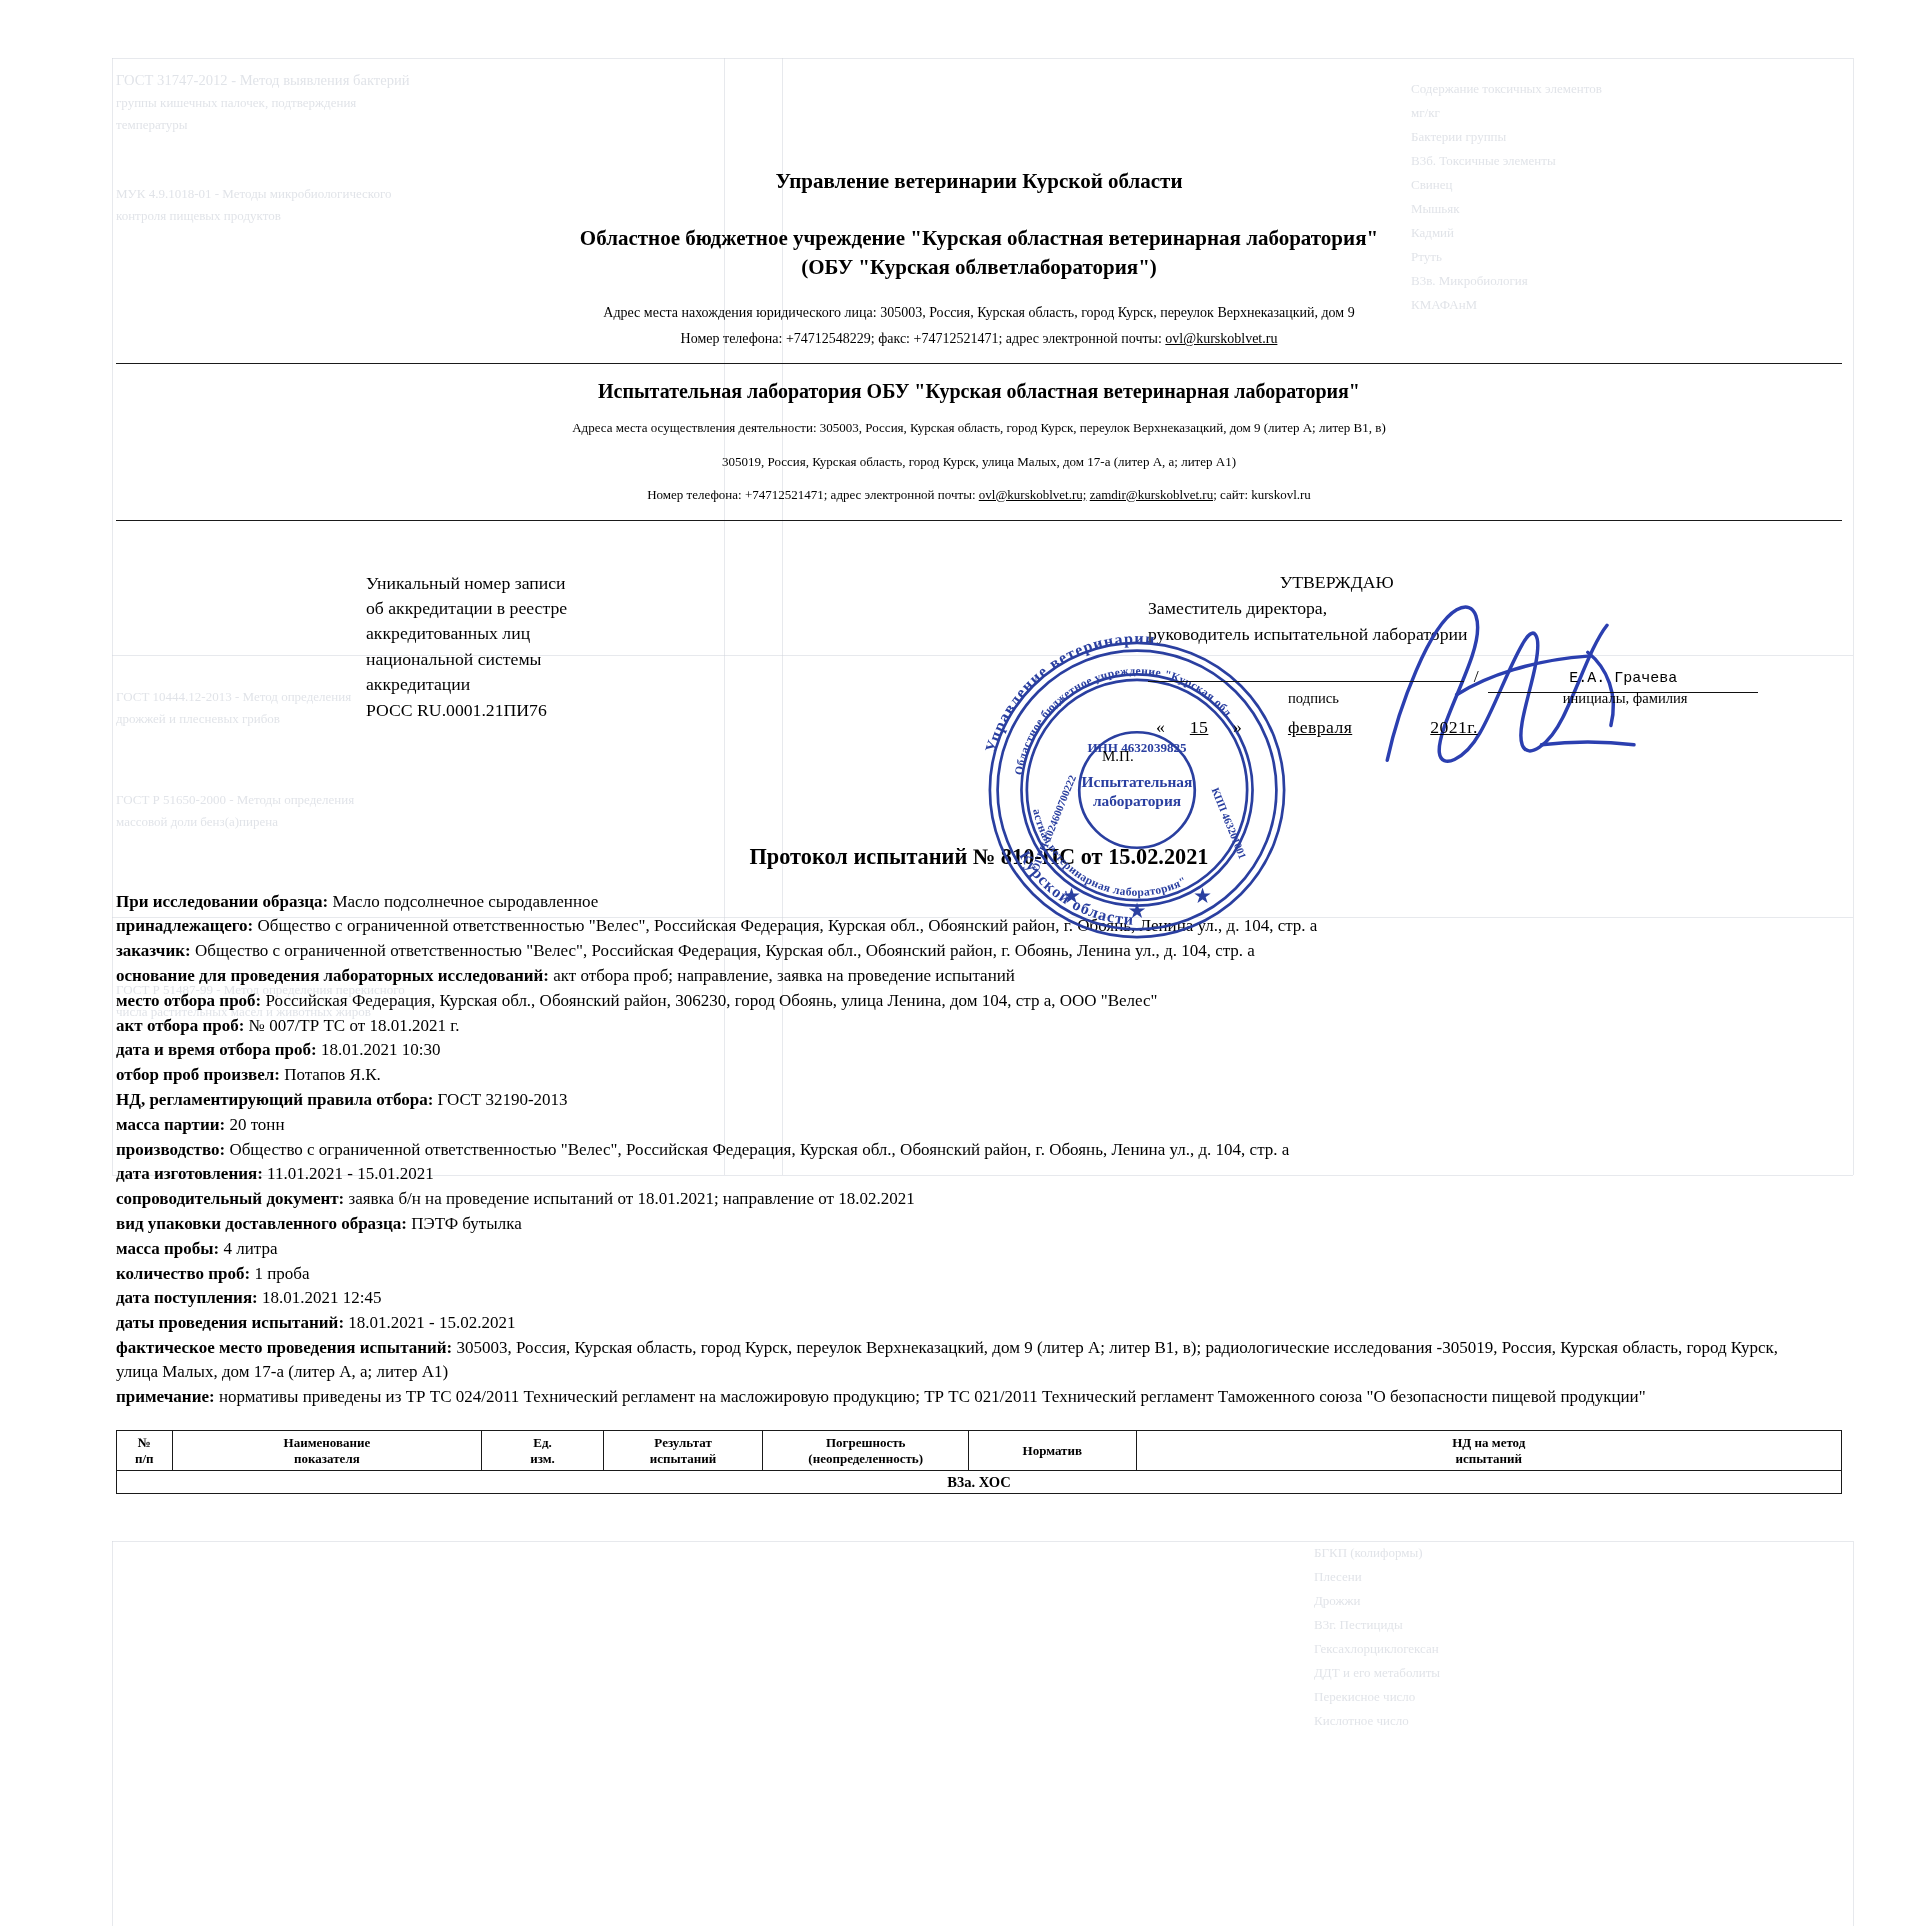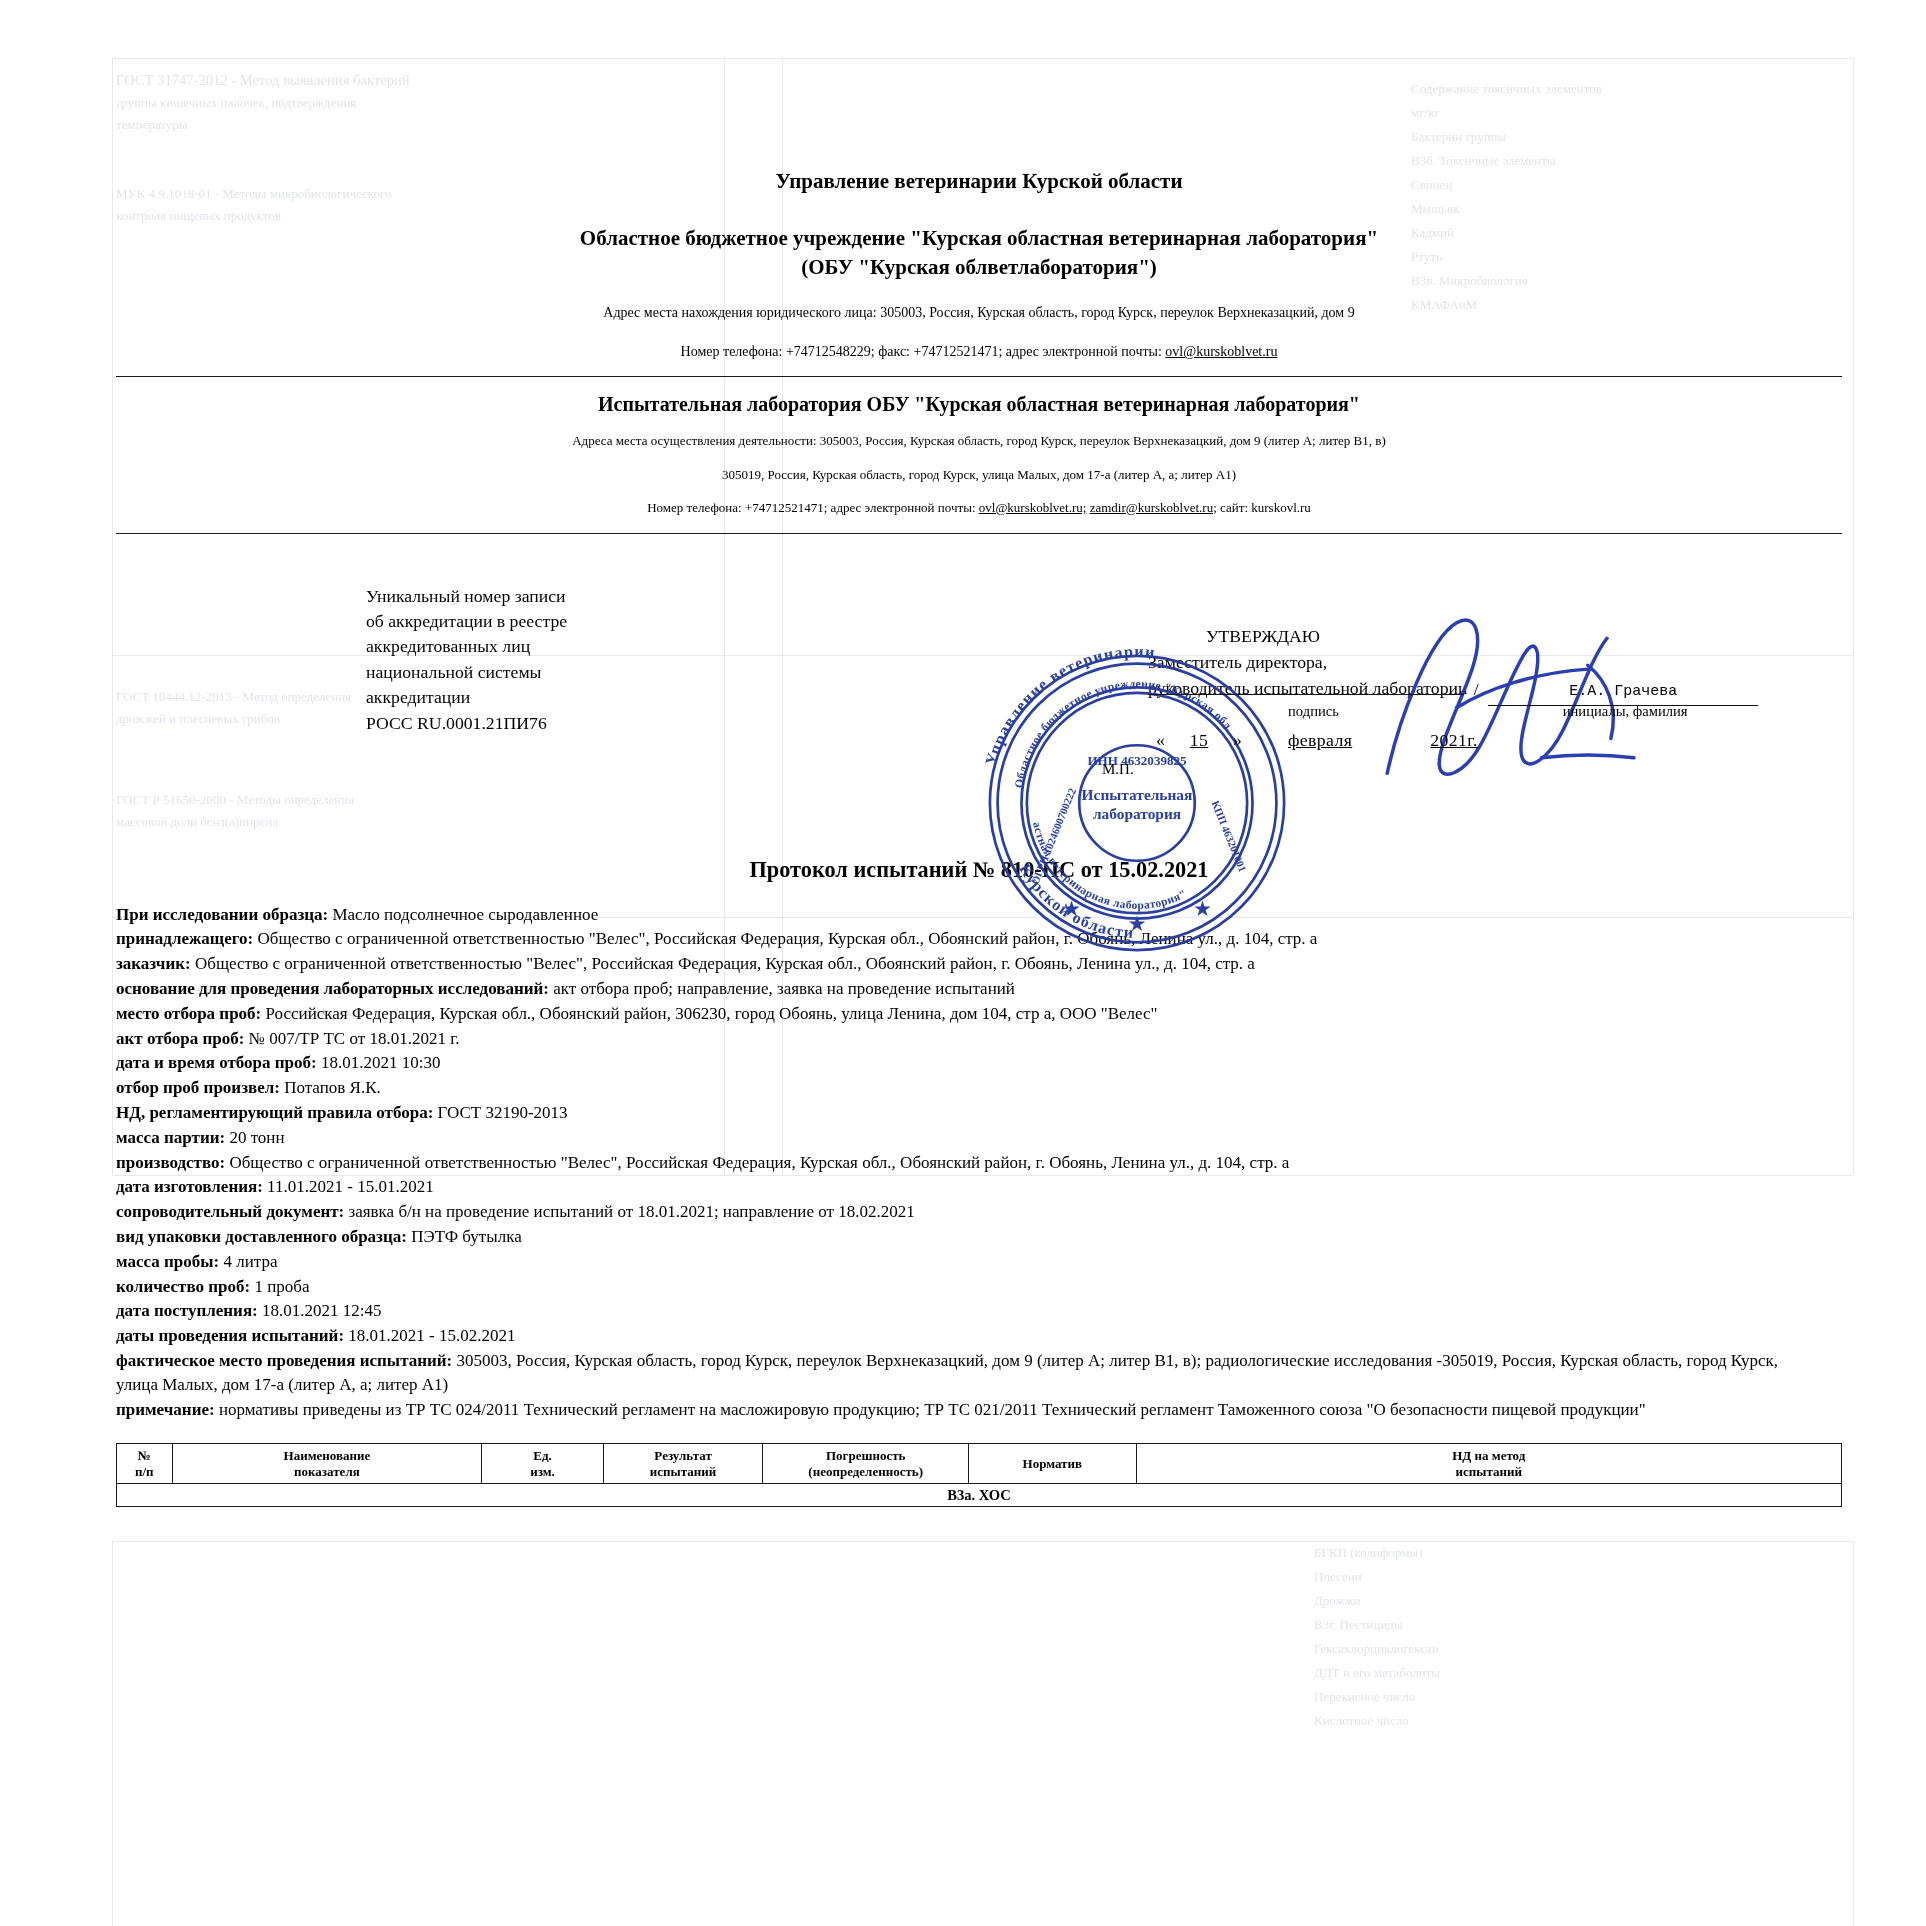--- a/index.html
+++ b/index.html
@@ -67,21 +67,21 @@
   }
   .hdr-addr {
     font-size: 14px;
     text-align: center;
     margin-top: 20px;
     line-height: 22.3px;
   }
   .hdr-phone {
     font-size: 14px;
     text-align: center;
-    margin-top: 20px;
+    margin-top: 7px;
   }
   .rule {
     border-top: 1.2px solid #1a1a1a;
     margin: 15.4px 0 0 0;
     width: 1726px;
   }
   .hdr-lab2 {
     font-size: 20px;
     font-weight: bold;
     text-align: center;
@@ -302,21 +302,21 @@
       <div class="accred-left">
         <div>Уникальный номер записи</div>
         <div>об аккредитации в реестре</div>
         <div>аккредитованных лиц</div>
         <div>национальной системы</div>
         <div>аккредитации</div>
         <div>РОСС RU.0001.21ПИ76</div>
       </div>
 
       <div class="approve-right">
-        <div style="text-align:left; padding-left:58px;margin-top:41px;">УТВЕРЖДАЮ</div>
+        <div style="text-align:center; padding-left:58px;">УТВЕРЖДАЮ</div>
         <div>Заместитель директора,</div>
         <div>руководитель испытательной лаборатории</div>
       </div>
 
       <div class="stamp">
         <svg viewBox="0 0 940 940" xmlns="http://www.w3.org/2000/svg">
           <defs>
             <path id="outerTop" d="M 90,470 A 380,380 0 0 1 850,470"></path>
             <path id="outerBot" d="M 120,470 A 350,350 0 0 0 820,470"></path>
             <path id="midTop" d="M 170,470 A 300,300 0 0 1 770,470"></path>

